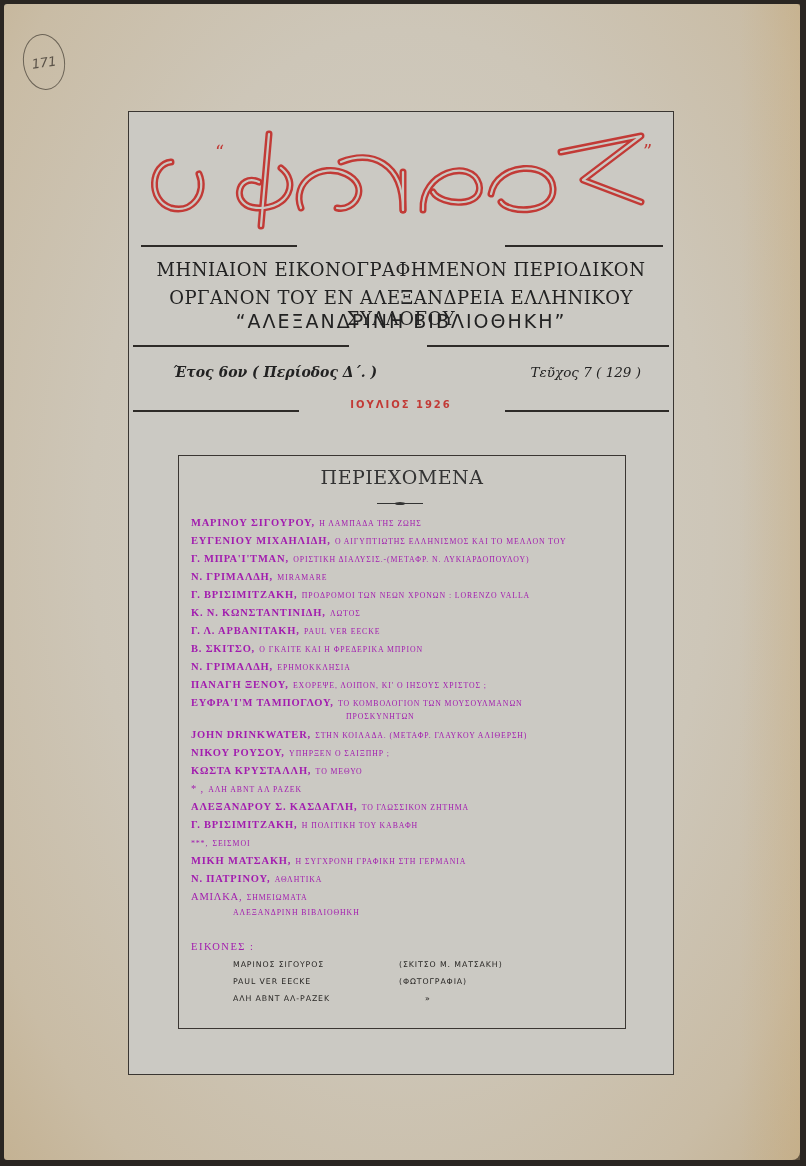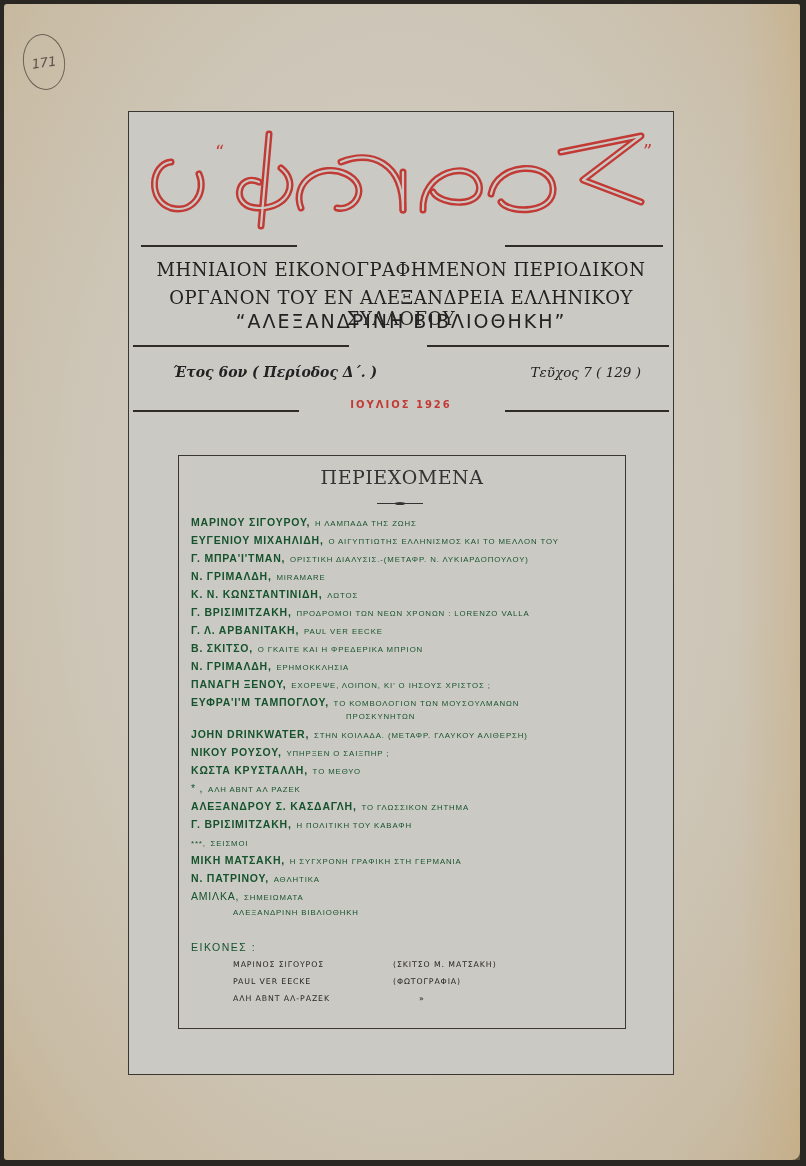--- a/index.html
+++ b/index.html
@@ -53,29 +53,29 @@
     border: 1.5px solid #3a3632;
   }
   .toc-title {
     position: absolute; left: 0; width: 446px; top: 10px; text-align: center;
     font-family: "DejaVu Serif", serif; font-size: 19px; color: #333; letter-spacing: 0.5px;
   }
   .toc-orn { position: absolute; left: 198px; top: 47px; width: 46px; height: 0; border-top: 1px solid #333; }
   .toc-orn::after { content: ""; position: absolute; left: 18px; top: -2px; width: 10px; height: 3px; background:#333; border-radius: 50%; }
   .toc-list { position: absolute; left: 12px; top: 56px; width: 428px; }
   .toc-row {
-    font-family: Liberation Sans, sans-serif; color: #14532d;
+    font-family: Liberation Serif, serif; color: #a21caf;
     height: 18px; line-height: 18px; white-space: nowrap; letter-spacing: 0.3px;
   }
   .toc-author { font-size: 10.5px; font-weight: bold; letter-spacing: 0.8px; }
   .toc-work { font-size: 7.8px; letter-spacing: 0.9px; }
   .toc-cont { padding-left: 155px; font-size: 7.8px; letter-spacing: 0.9px; height: 14px; line-height: 14px; }
   .toc-sub { padding-left: 42px; font-size: 7.8px; letter-spacing: 0.9px; }
   .img-head { font-size: 10.5px; letter-spacing: 1.5px; margin-top: 16px; }
-  .img-row { display: flex; font-size: 7.8px; letter-spacing: 0.9px; height: 17px; line-height: 17px; font-family: "DejaVu Sans", sans-serif; color:#2a2826; }
+  .img-row { display: flex; font-size: 7.8px; letter-spacing: 0.9px; height: 17px; line-height: 17px; font-family: "DejaVu Sans", sans-serif; color:#2a2826;gap:6px; }
   .img-name { padding-left: 42px; width: 160px; }
 </style>
 </head>
 <body>
 
 <div class="page">
   <div class="stamp">171</div>
 
   <div class="outer-frame">
     <svg class="logo" viewBox="0 0 520 110">
@@ -124,22 +124,22 @@
 
     <div class="toc-box">
       <div class="toc-title">ΠΕΡΙΕΧΟΜΕΝΑ</div>
       <div class="toc-orn"></div>
 
       <div class="toc-list">
         <div class="toc-row"><span class="toc-author">ΜΑΡΙΝΟΥ ΣΙΓΟΥΡΟΥ,</span> <span class="toc-work">Η ΛΑΜΠΑΔΑ ΤΗΣ ΖΩΗΣ</span></div>
         <div class="toc-row"><span class="toc-author">ΕΥΓΕΝΙΟΥ ΜΙΧΑΗΛΙΔΗ,</span> <span class="toc-work">Ο ΑΙΓΥΠΤΙΩΤΗΣ ΕΛΛΗΝΙΣΜΟΣ ΚΑΙ ΤΟ ΜΕΛΛΟΝ ΤΟΥ</span></div>
         <div class="toc-row"><span class="toc-author">Γ. ΜΠΡΑ'Ι'ΤΜΑΝ,</span> <span class="toc-work">ΟΡΙΣΤΙΚΗ ΔΙΑΛΥΣΙΣ.-(ΜΕΤΑΦΡ. Ν. ΛΥΚΙΑΡΔΟΠΟΥΛΟΥ)</span></div>
         <div class="toc-row"><span class="toc-author">Ν. ΓΡΙΜΑΛΔΗ,</span> <span class="toc-work">MIRAMARE</span></div>
+        <div class="toc-row"><span class="toc-author">Γ. ΒΡΙΣΙΜΙΤΖΑΚΗ,</span> <span class="toc-work">ΠΡΟΔΡΟΜΟΙ ΤΩΝ ΝΕΩΝ ΧΡΟΝΩΝ : LORENZO VALLA</span></div>
         <div class="toc-row"><span class="toc-author">Κ. Ν. ΚΩΝΣΤΑΝΤΙΝΙΔΗ,</span> <span class="toc-work">ΛΩΤΟΣ</span></div>
-        <div class="toc-row"><span class="toc-author">Γ. ΒΡΙΣΙΜΙΤΖΑΚΗ,</span> <span class="toc-work">ΠΡΟΔΡΟΜΟΙ ΤΩΝ ΝΕΩΝ ΧΡΟΝΩΝ : LORENZO VALLA</span></div>
         <div class="toc-row"><span class="toc-author">Γ. Λ. ΑΡΒΑΝΙΤΑΚΗ,</span> <span class="toc-work">PAUL VER EECKE</span></div>
         <div class="toc-row"><span class="toc-author">Β. ΣΚΙΤΣΟ,</span> <span class="toc-work">Ο ΓΚΑΙΤΕ ΚΑΙ Η ΦΡΕΔΕΡΙΚΑ ΜΠΡΙΟΝ</span></div>
         <div class="toc-row"><span class="toc-author">Ν. ΓΡΙΜΑΛΔΗ,</span> <span class="toc-work">ΕΡΗΜΟΚΚΛΗΣΙΑ</span></div>
         <div class="toc-row"><span class="toc-author">ΠΑΝΑΓΗ ΞΕΝΟΥ,</span> <span class="toc-work">ΕΧΟΡΕΨΕ, ΛΟΙΠΟΝ, ΚΙ' Ο ΙΗΣΟΥΣ ΧΡΙΣΤΟΣ ;</span></div>
         <div class="toc-row"><span class="toc-author">ΕΥΦΡΑ'Ι'Μ ΤΑΜΠΟΓΛΟΥ,</span> <span class="toc-work">ΤΟ ΚΟΜΒΟΛΟΓΙΟΝ ΤΩΝ ΜΟΥΣΟΥΛΜΑΝΩΝ</span></div>
         <div class="toc-row toc-cont">ΠΡΟΣΚΥΝΗΤΩΝ</div>
         <div class="toc-row"><span class="toc-author">JOHN DRINKWATER,</span> <span class="toc-work">ΣΤΗΝ ΚΟΙΛΑΔΑ. (ΜΕΤΑΦΡ. ΓΛΑΥΚΟΥ ΑΛΙΘΕΡΣΗ)</span></div>
         <div class="toc-row"><span class="toc-author">ΝΙΚΟΥ ΡΟΥΣΟΥ,</span> <span class="toc-work">ΥΠΗΡΞΕΝ Ο ΣΑΙΞΠΗΡ ;</span></div>
         <div class="toc-row"><span class="toc-author">ΚΩΣΤΑ ΚΡΥΣΤΑΛΛΗ,</span> <span class="toc-work">ΤΟ ΜΕΘΥΟ</span></div>
         <div class="toc-row"><span class="toc-author" style="font-weight:normal"> * ,</span> <span class="toc-work">ΑΛΗ ΑΒΝΤ ΑΛ ΡΑΖΕΚ</span></div>

